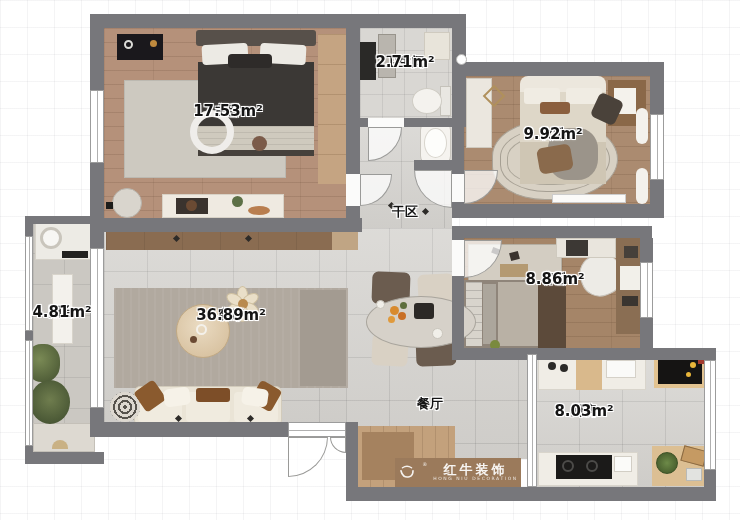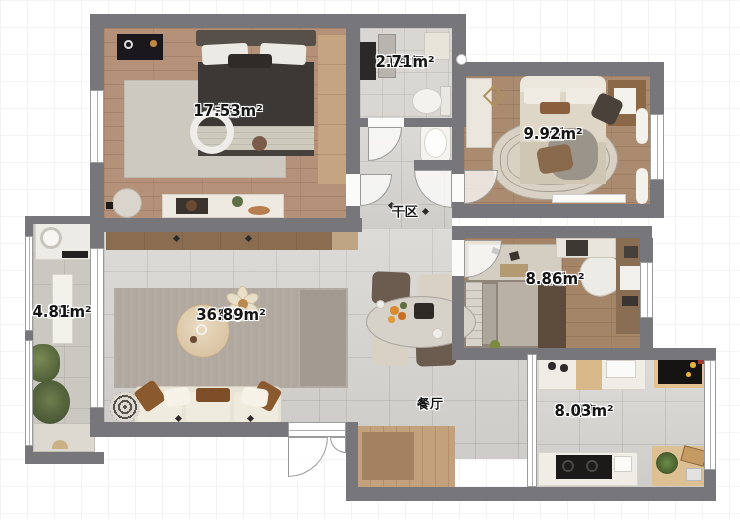--- a/index.html
+++ b/index.html
@@ -308,14 +308,27 @@
   </div>
   <div class="room-label" style="left:430px;top:397px">
     <span class="rname">餐厅</span>
 
   </div>
   <div class="room-label" style="left:584px;top:404px">
     <span class="rname">厨房</span>
     <span class="rarea">8.03m²</span>
   </div>
 
+  <div class="logo">
+    <span class="bull">
+      <svg width="18" height="18" viewBox="0 0 24 24" fill="none">
+        <path d="M6 5 Q12 1 18 5" stroke="rgba(255,255,255,0.9)" stroke-width="2" stroke-linecap="round"></path>
+        <path d="M4 9 Q6 19 15 17 Q20 16 20 9" stroke="rgba(255,255,255,0.9)" stroke-width="2.2" stroke-linecap="round"></path>
+      </svg>
+    </span>
+    <span class="logo-reg">®</span>
+    <span class="logo-text">
+      <span class="logo-brand">红牛装饰</span>
+      <span class="logo-sub">HONG NIU DECORATION</span>
+    </span>
+  </div>
 
 </div>
 
 </body></html>

